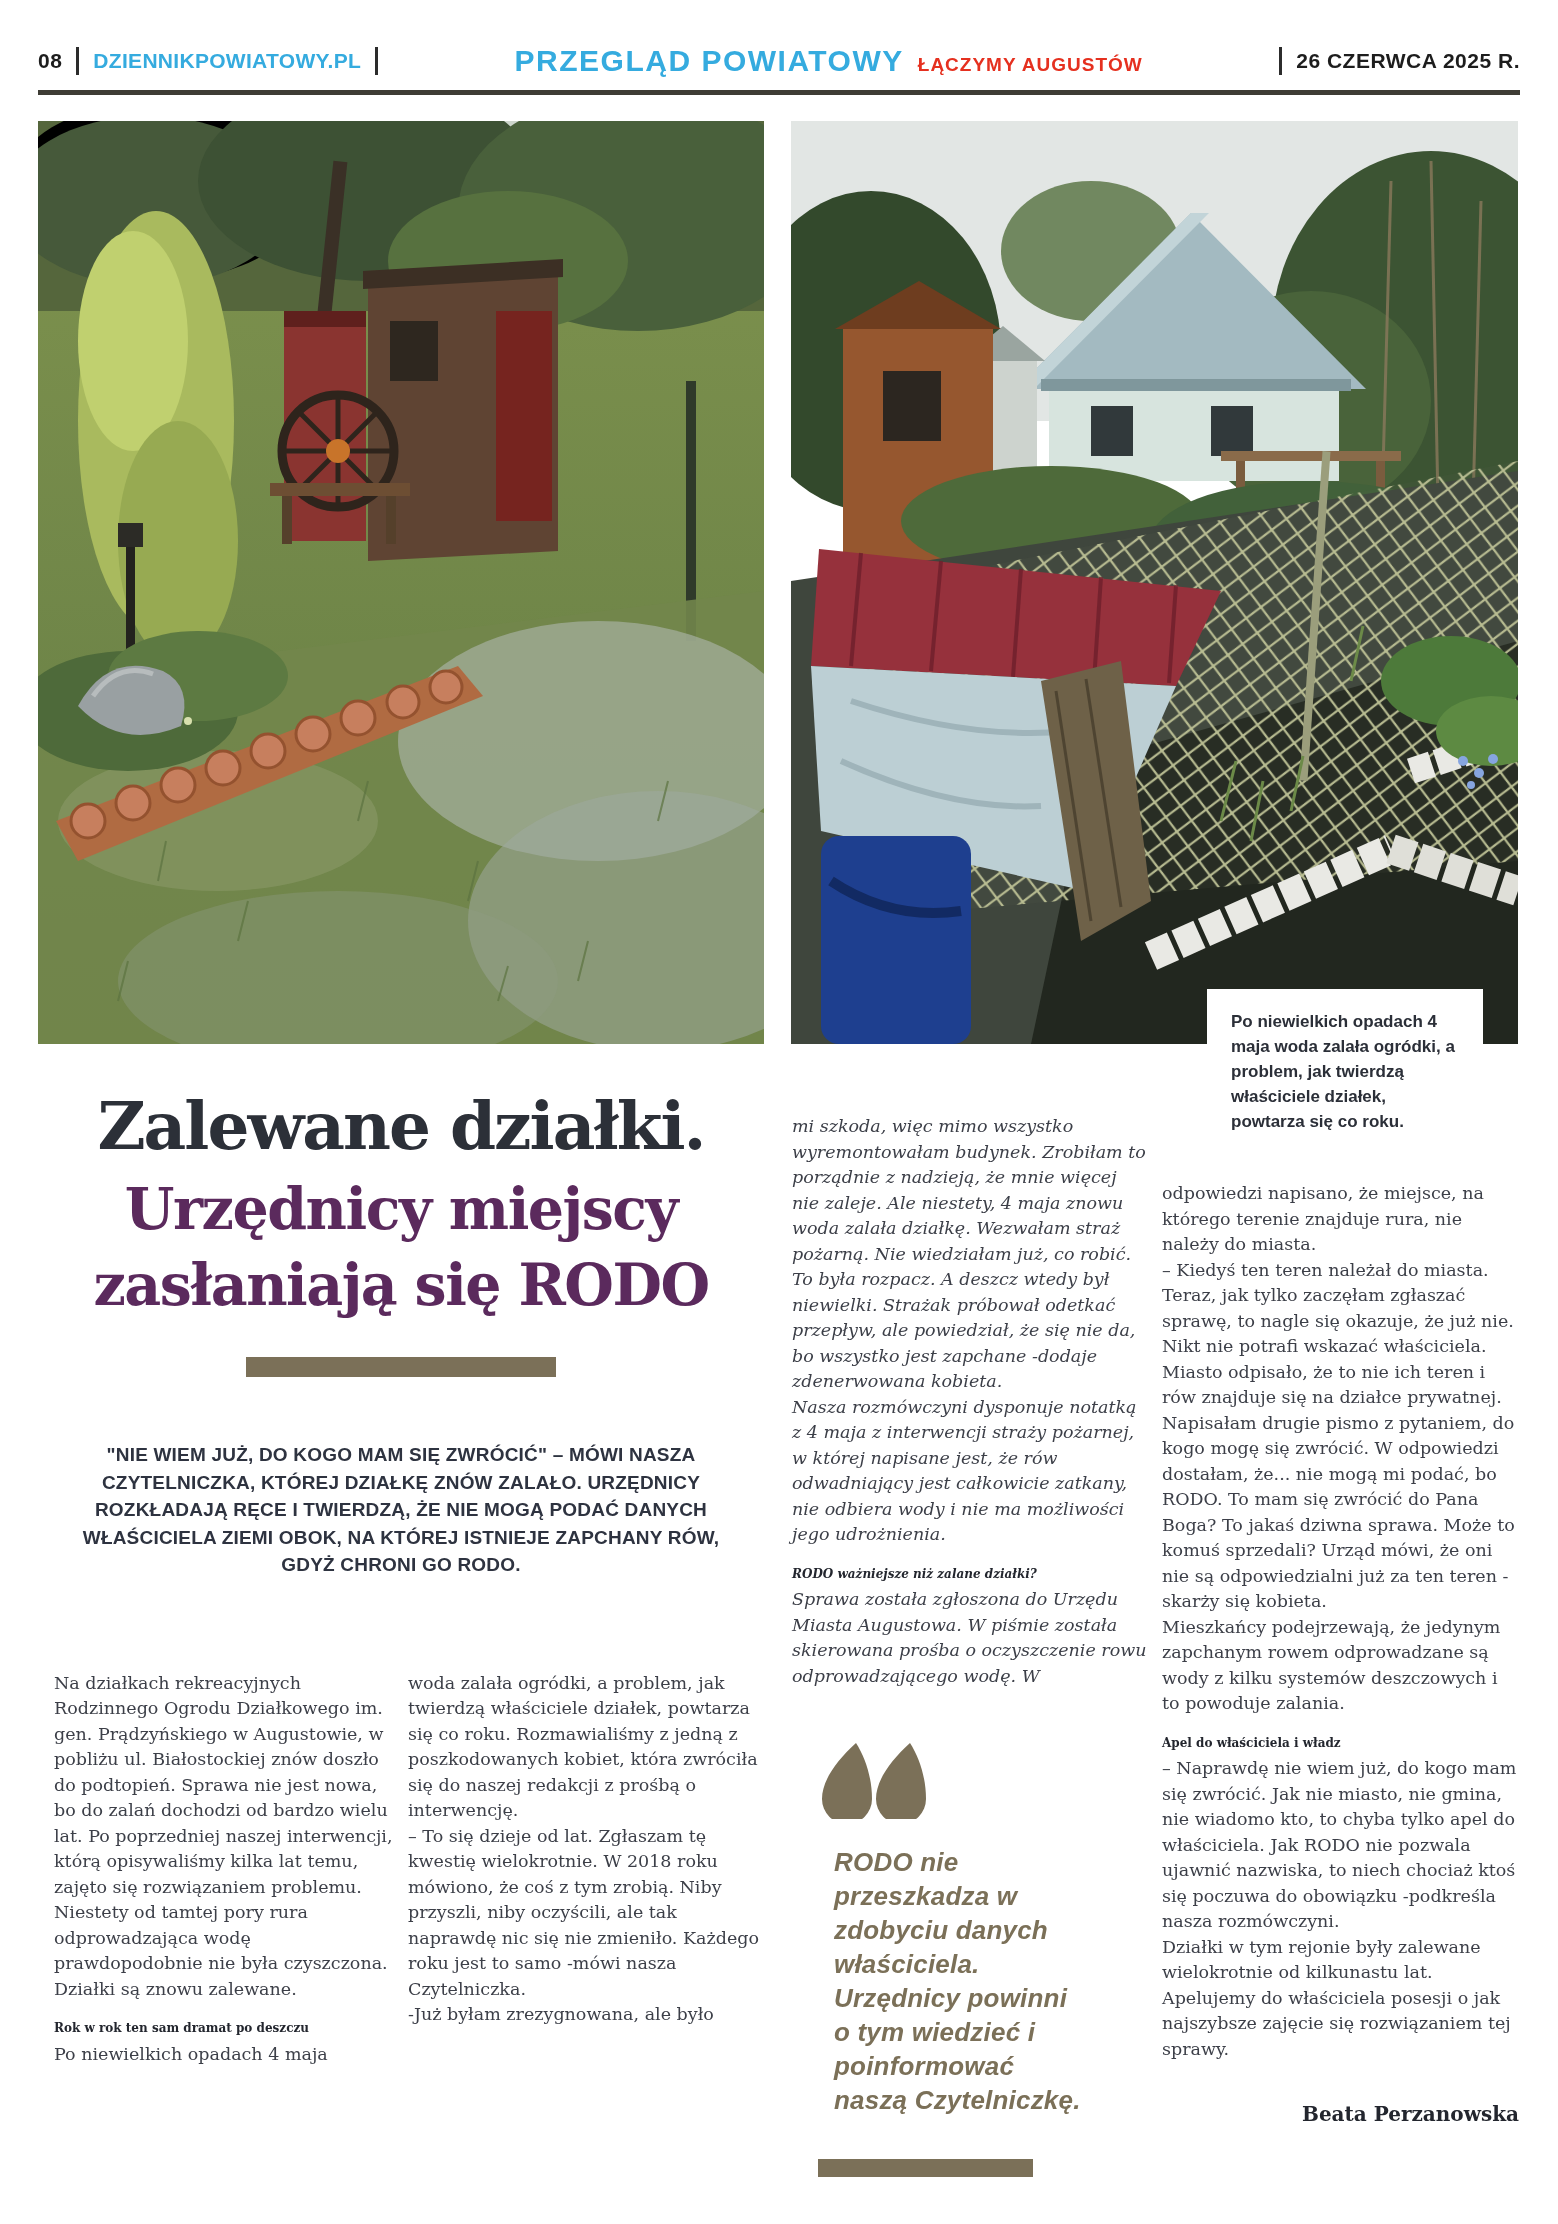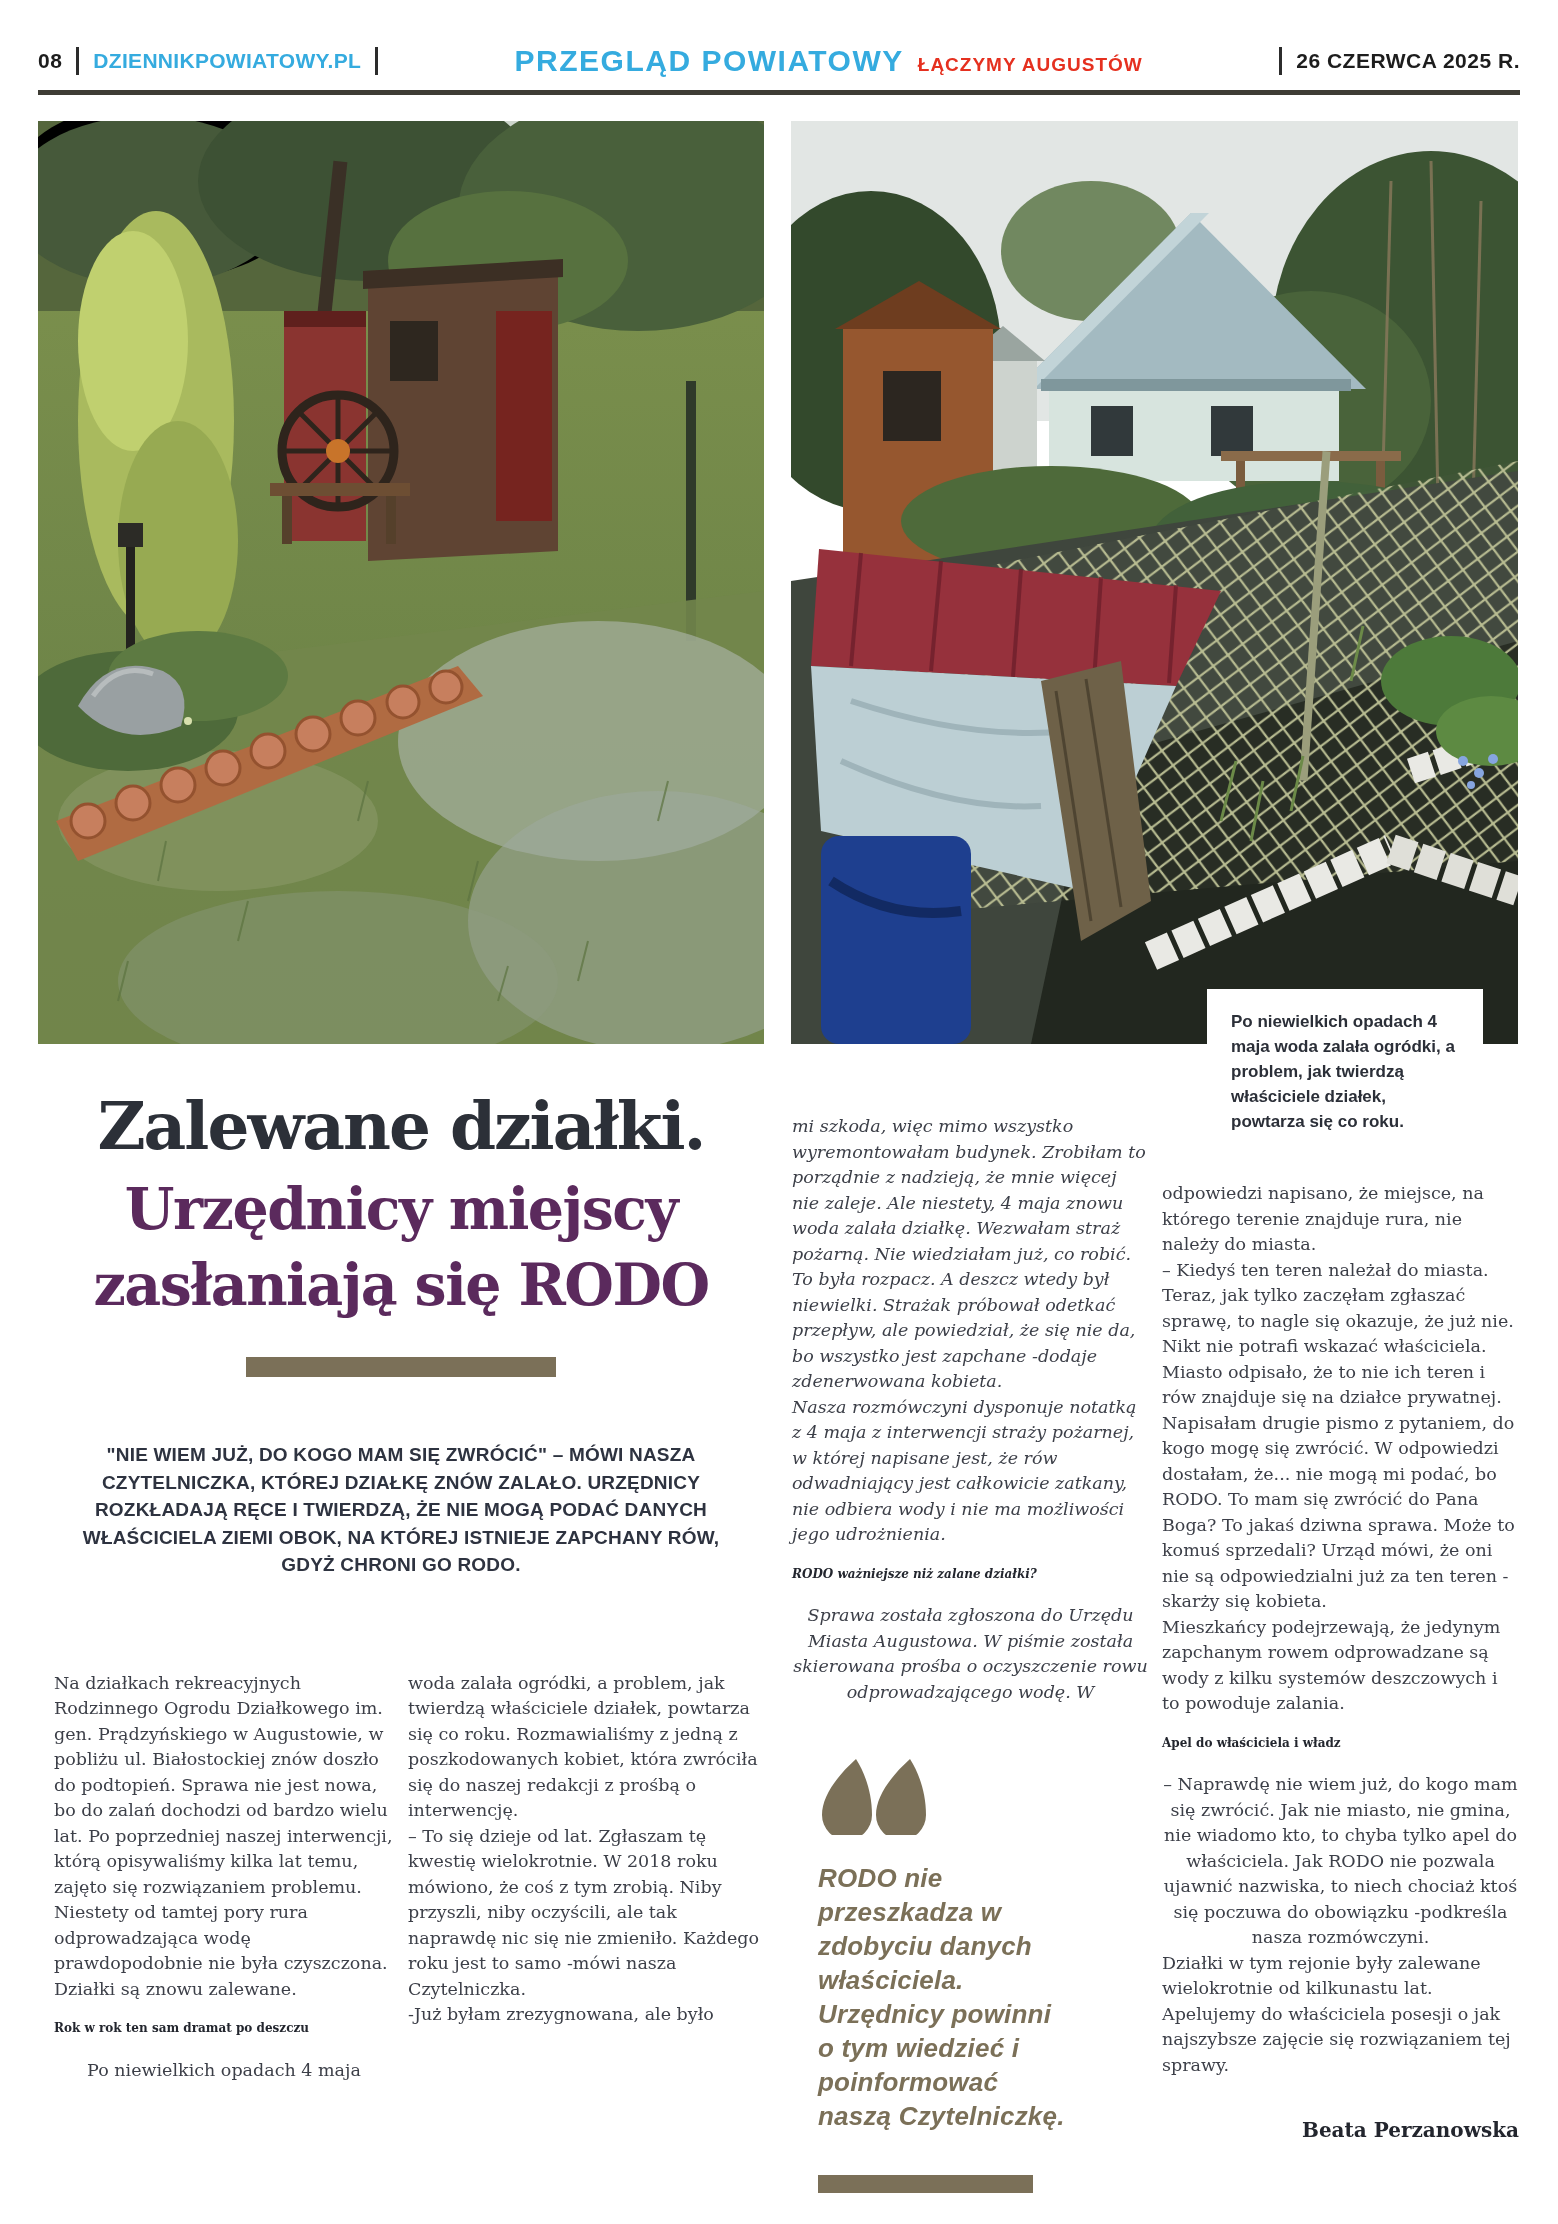--- a/index.html
+++ b/index.html
@@ -52,28 +52,28 @@
     margin:64px auto 0 auto;width:640px;text-align:center;
     font-family:"Liberation Sans",sans-serif;font-weight:bold;
     font-size:19px;line-height:27.5px;letter-spacing:.2px;color:#2e3340;
   }
   .cols-row{display:flex;gap:14px;margin-top:92px;}
   .cols-row .col{width:356px;flex:none;}
   .cols-row .col:first-child{padding-left:16px;box-sizing:border-box;}
   
   .body-p{margin:0;font-size:17.5px;line-height:25.5px;color:#3c3f48;}
   .subhead{margin:14px 0 0 0;font-weight:bold;font-size:12px;line-height:25.5px;color:#23262e;}
-  .after-subhead{margin-top:16px;text-align:center;}
+  .after-subhead{margin-top:0;}
   
   .quote-block{margin-top:52px;padding-left:26px;}
   .quote-icon{display:block;margin-bottom:26px;}
   .quote-text{
     font-family:"Liberation Sans",sans-serif;font-weight:bold;
     font-size:26px;line-height:34px;color:var(--tan,#7b7058);letter-spacing:.2px;
-    max-width:250px;margin:0;
+    max-width:250px;margin:16px;
   }
   .tan-bar2{width:215px;height:18px;background:var(--tan,#7b7058);margin:42px 0 0 0;}
   .byline{margin:40px 0 0 0;text-align:right;font-weight:bold;font-size:20px;color:#23262e;}
 </style>
 </head>
 <body>
 
 <div class="page">
 
   <div class="hdr">

